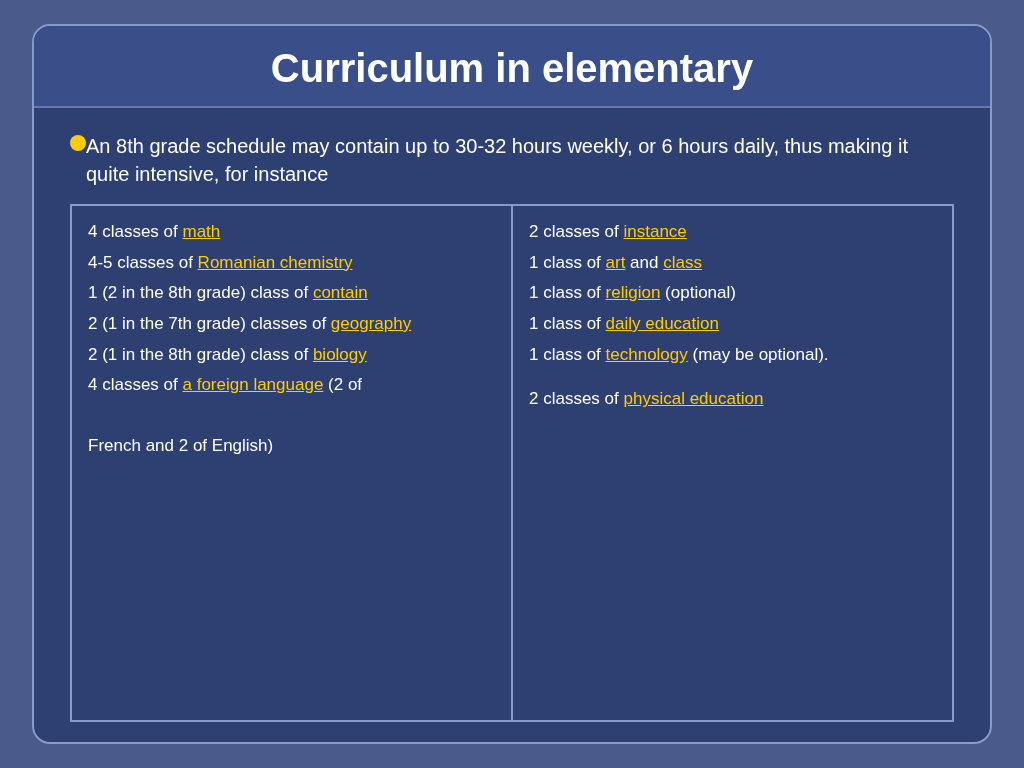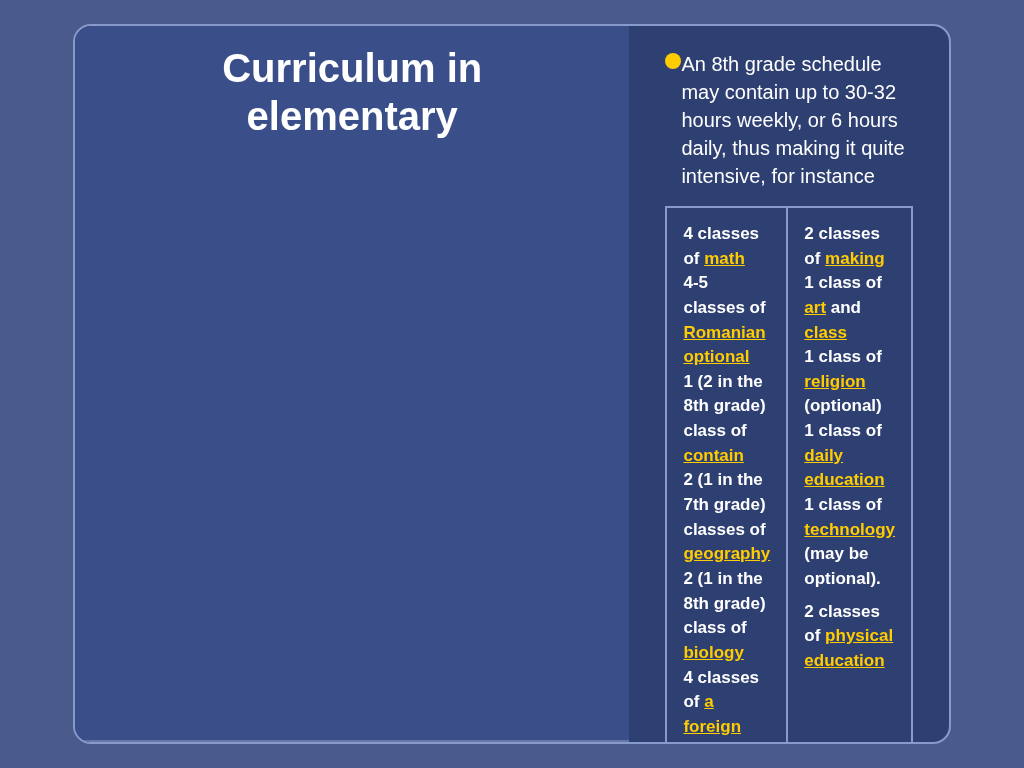--- a/index.html
+++ b/index.html
@@ -8,27 +8,27 @@
       width: 1024px;
       height: 768px;
       background: #4a5a8a;
       display: flex;
       align-items: center;
       justify-content: center;
       font-family: Arial, sans-serif;
     }
 
     .slide {
-      width: 878px;
+      width: 960px;
       height: 720px;
       background: #2e3f72;
       border-radius: 18px;
       border: 2px solid #8899cc;
       display: flex;
-      flex-direction: row;
+      flex-direction: column;
       overflow: hidden;
     }
 
     .title-bar {
       background: #3a4f8a;
       padding: 18px 40px 14px 40px;
       border-bottom: 2px solid #6677aa;
       text-align: center;
     }
 
@@ -72,21 +72,21 @@
       border: 2px solid #8899cc;
       display: flex;
       flex: 1;
     }
 
     .table-col {
       flex: 1;
       padding: 14px 16px;
       display: flex;
       flex-direction: column;
-      font-weight: bold;
+      gap: 6px;
     }
 
     .table-col:first-child {
       border-right: 2px solid #8899cc;
     }
 
     .table-row-item {
       color: #ffffff;
       font-size: 17px;
       line-height: 1.45;
@@ -115,31 +115,31 @@
 
     <div class="bullet-point">
       <div class="bullet-dot"></div>
       <div class="bullet-text">An 8th grade schedule may contain up to 30-32 hours weekly, or 6 hours daily, thus making it quite intensive, for instance</div>
     </div>
 
     <div class="table-container">
 
       <div class="table-col">
         <div class="table-row-item">4 classes of <span class="link-yellow">math</span></div>
-        <div class="table-row-item">4-5 classes of <span class="link-yellow">Romanian optional</span></div>
+        <div class="table-row-item">4-5 classes of <span class="link-yellow">Romanian chemistry</span></div>
         <div class="table-row-item">1 (2 in the 8th grade) class of <span class="link-yellow">contain</span></div>
         <div class="table-row-item">2 (1 in the 7th grade) classes of <span class="link-yellow">geography</span></div>
         <div class="table-row-item">2 (1 in the 8th grade) class of <span class="link-yellow">biology</span></div>
         <div class="table-row-item">4 classes of <span class="link-yellow">a foreign language</span> (2 of</div>
         <div class="table-row-item">&nbsp;</div>
         <div class="table-row-item">French and 2 of English)</div>
       </div>
 
       <div class="table-col">
-        <div class="table-row-item">2 classes of <span class="link-yellow">making</span></div>
+        <div class="table-row-item">2 classes of <span class="link-yellow">instance</span></div>
         <div class="table-row-item">1 class of <span class="link-yellow">art</span> and <span class="link-yellow">class</span></div>
         <div class="table-row-item">1 class of <span class="link-yellow">religion</span> (optional)</div>
         <div class="table-row-item">1 class of <span class="link-yellow">daily education</span></div>
         <div class="table-row-item">1 class of <span class="link-yellow">technology</span> (may be optional).</div>
         <div class="table-row-item spacer">&nbsp;</div>
         <div class="table-row-item">2 classes of <span class="link-yellow">physical education</span></div>
       </div>
 
     </div>
   </div>

